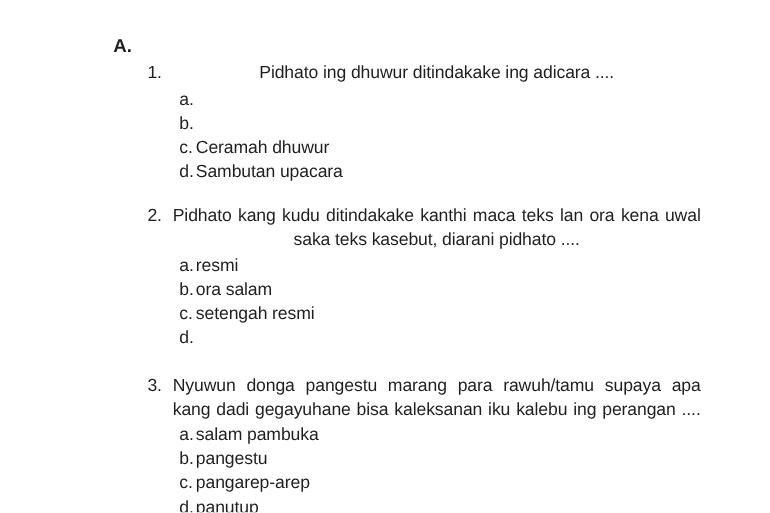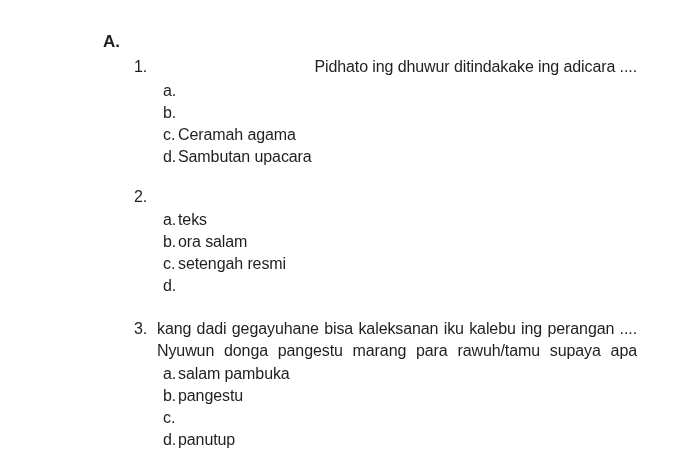--- a/index.html
+++ b/index.html
@@ -29,21 +29,21 @@
   .sec-letter { width: 24px; }
   .question {
     display: flex;
     margin-left: 134px;
   }
   .q-first  { margin-top: 3px; }
   .q-second { margin-top: 18px; }
   .q-third  { margin-top: 21px; }
   .q-num { width: 23px; flex: none; }
   .q-lines { width: 480px; }
-  .q-line { text-align: right; }
+  .q-line { text-align: center; }
   .q-line.stretch {
     text-align: justify;
     text-align-last: justify;
     -moz-text-align-last: justify;
   }
   .options { margin-left: 163px; }
   .opts-first  { margin-top: 2px; }
   .opts-rest   { margin-top: 1px; }
   .option { display: flex; height: 22px; }
   .opt-letter { width: 15px; flex: none; }
@@ -65,67 +65,72 @@
   </div>
   <div class="options opts-first">
     <div class="option">
       <span class="opt-letter">a.</span>
     </div>
     <div class="option">
       <span class="opt-letter">b.</span>
     </div>
     <div class="option">
       <span class="opt-letter">c.</span>
-      <span class="opt-label">Ceramah agama</span>
+      <span class="opt-label">Ceramah dhuwur</span>
     </div>
     <div class="option">
       <span class="opt-letter">d.</span>
       <span class="opt-label">Sambutan upacara</span>
     </div>
   </div>
 
   <div class="question q-second">
     <span class="q-num">2.</span>
+    <div class="q-lines">
+      <div class="q-line stretch">Pidhato kang kudu ditindakake kanthi maca teks lan ora kena uwal</div>
+      <div class="q-line">saka teks kasebut, diarani pidhato ....</div>
+    </div>
   </div>
   <div class="options opts-rest">
     <div class="option">
       <span class="opt-letter">a.</span>
-      <span class="opt-label">teks</span>
+      <span class="opt-label">resmi</span>
     </div>
     <div class="option">
       <span class="opt-letter">b.</span>
       <span class="opt-label">ora salam</span>
     </div>
     <div class="option">
       <span class="opt-letter">c.</span>
       <span class="opt-label">setengah resmi</span>
     </div>
     <div class="option">
       <span class="opt-letter">d.</span>
     </div>
   </div>
 
   <div class="question q-third">
     <span class="q-num">3.</span>
     <div class="q-lines">
+      <div class="q-line stretch">Nyuwun donga pangestu marang para rawuh/tamu supaya apa</div>
       <div class="q-line stretch">kang dadi gegayuhane bisa kaleksanan iku kalebu ing perangan ....</div>
-      <div class="q-line stretch">Nyuwun donga pangestu marang para rawuh/tamu supaya apa</div>
     </div>
   </div>
   <div class="options opts-rest">
     <div class="option">
       <span class="opt-letter">a.</span>
       <span class="opt-label">salam pambuka</span>
     </div>
     <div class="option">
       <span class="opt-letter">b.</span>
       <span class="opt-label">pangestu</span>
     </div>
     <div class="option">
       <span class="opt-letter">c.</span>
+      <span class="opt-label">pangarep-arep</span>
     </div>
     <div class="option">
       <span class="opt-letter">d.</span>
       <span class="opt-label">panutup</span>
     </div>
   </div>
 
 </div>
 
 </body></html>

